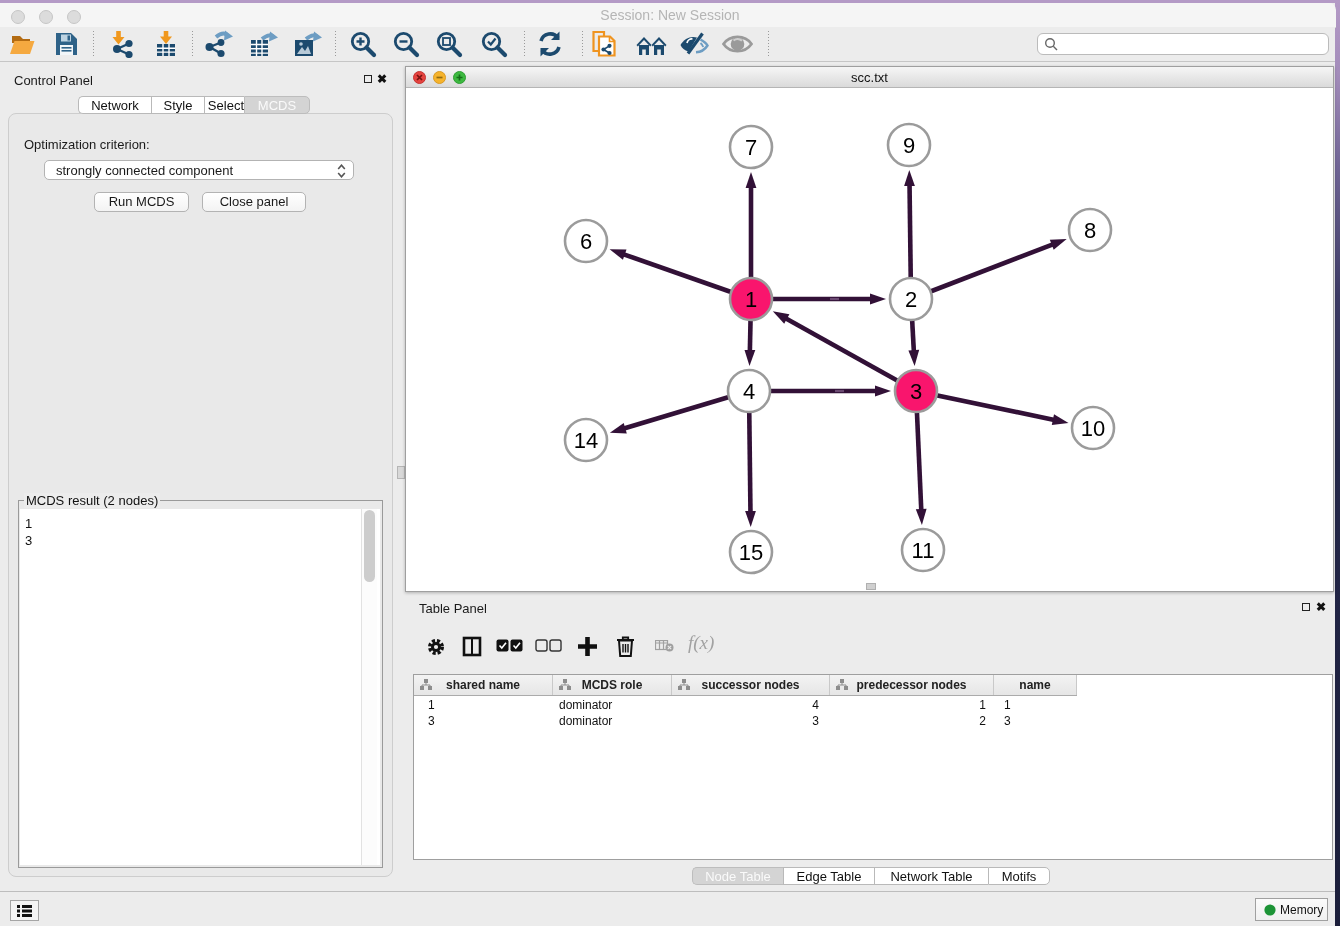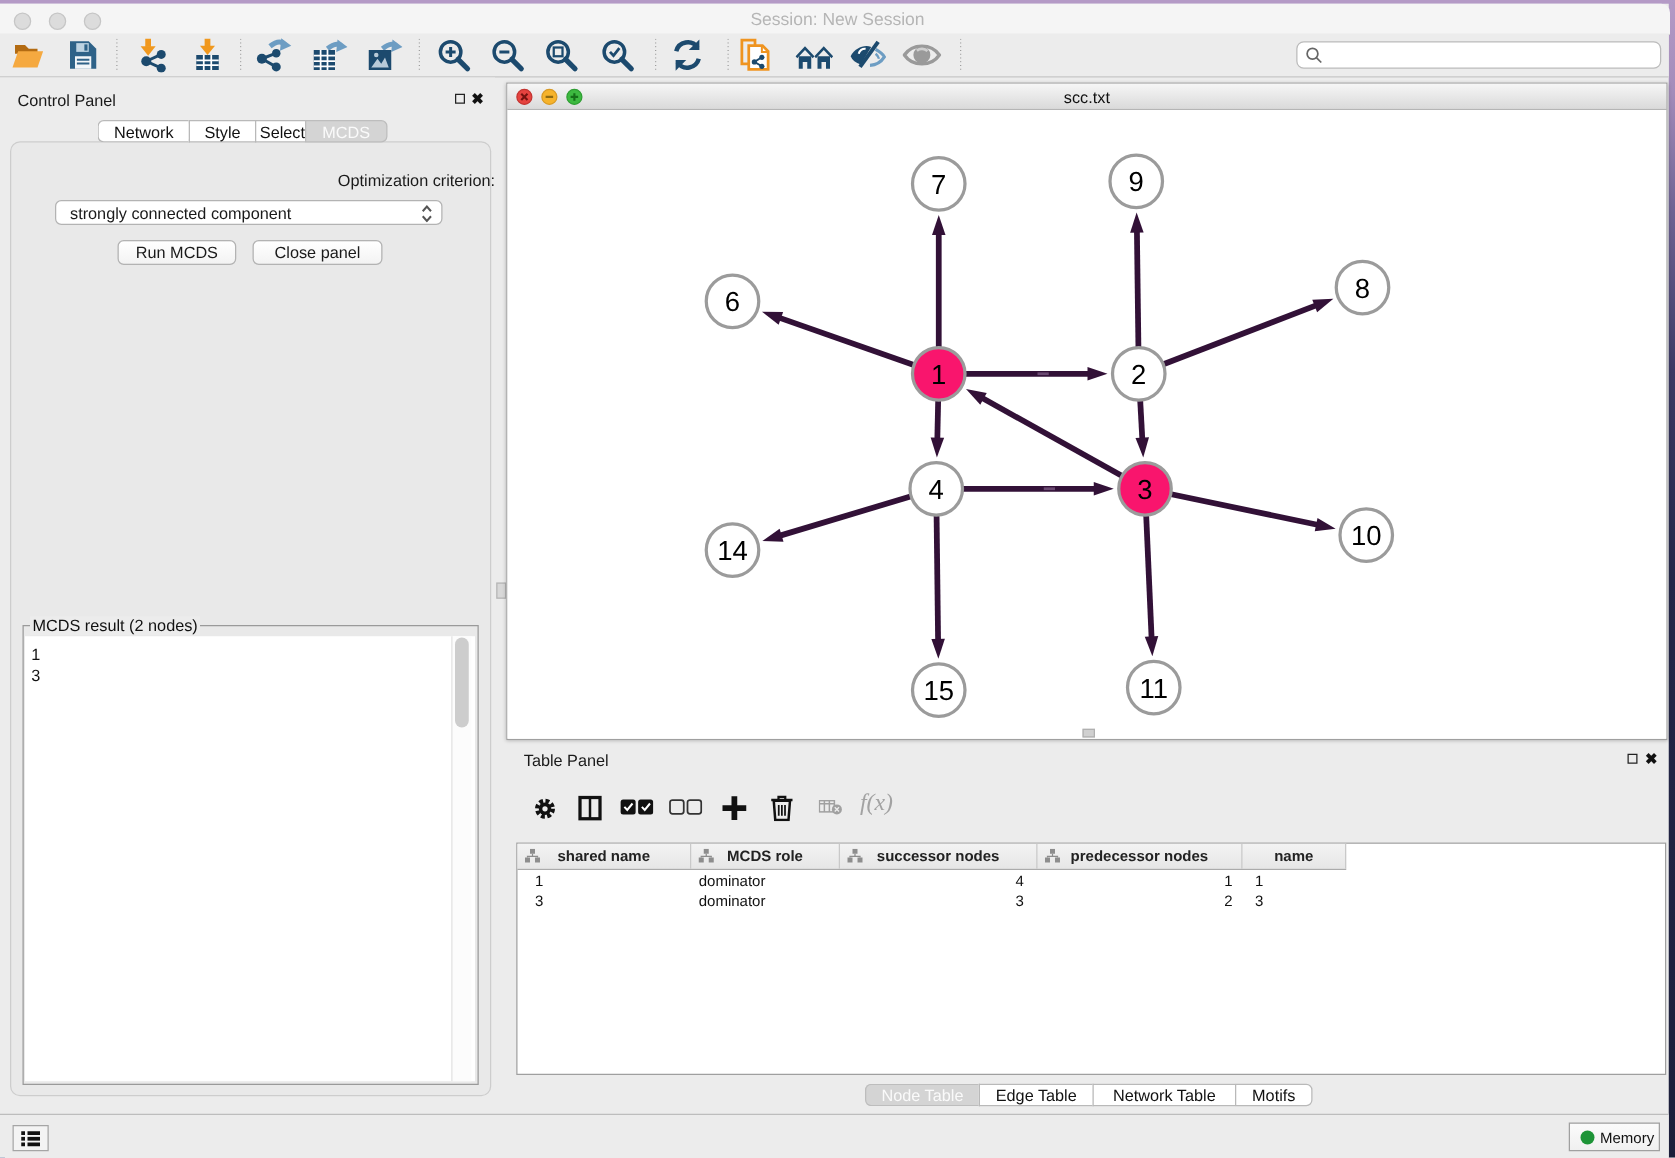--- a/index.html
+++ b/index.html
@@ -22,21 +22,21 @@
 #ctrl{left:0;top:62px;width:396px;height:829px;background:#ececec;}
 #ctrl-title{position:absolute;left:14px;top:11px;font-size:13px;color:#1a1a1a;text-align:center;}
 .winbtn-sq{position:absolute;width:8px;height:8px;border:1.5px solid #222;box-sizing:border-box;}
 .winbtn-x{position:absolute;font-size:12px;font-weight:bold;color:#111;line-height:10px;}
 #ctrl-box{position:absolute;left:8px;top:51px;width:383px;height:762px;background:#e9e9e9;border:1px solid #cdcdcd;border-radius:8px;}
 .tabrow{position:absolute;display:flex;}
 .tab{height:18px;line-height:18px;font-size:13px;text-align:center;background:#fff;border:1px solid #b9b9b9;border-right:none;color:#111;box-sizing:border-box;padding:0;}
 .tab.first{border-radius:5px 0 0 5px;}
 .tab.last{border-radius:0 5px 5px 0;border-right:1px solid #b9b9b9;}
 .tab.sel{background:#d4d4d4;color:#fafafa;border-color:#bdbdbd;}
-#opt-label{position:absolute;left:0;top:75px;width:396px;text-align:right;font-size:13px;color:#1a1a1a;}
+#opt-label{position:absolute;left:0;top:75px;width:396px;text-align:left;font-size:13px;color:#1a1a1a;padding-left:24px;}
 #dropdown{position:absolute;left:44px;top:98px;width:310px;height:20px;background:#fff;border:1px solid #b3b3b3;border-radius:5px;box-sizing:border-box;}
 #dropdown span{position:absolute;left:11px;top:2px;font-size:13px;color:#1a1a1a;}
 .btn{position:absolute;height:20px;background:linear-gradient(#ffffff,#f3f3f3);border:1px solid #b3b3b3;border-radius:5px;box-sizing:border-box;font-size:13px;color:#1a1a1a;text-align:center;line-height:18px;}
 
 #fieldset{position:absolute;left:18px;top:438px;width:365px;height:368px;border:1px solid #9a9a9a;box-sizing:border-box;}
 #fs-legend{position:absolute;left:5px;top:-8px;background:#ececec;padding:0 2px;font-size:13px;color:#111;}
 #fs-text{position:absolute;left:1px;top:8px;width:360px;height:356px;background:#fff;font-size:13px;color:#111;}
 #fs-scroll{position:absolute;right:3px;top:0px;width:15px;height:356px;background:#fcfcfc;border-left:1px solid #e2e2e2;}
 #fs-thumb{position:absolute;left:2px;top:1px;width:11px;height:72px;background:#cdcdcd;border-radius:6px;}
 

